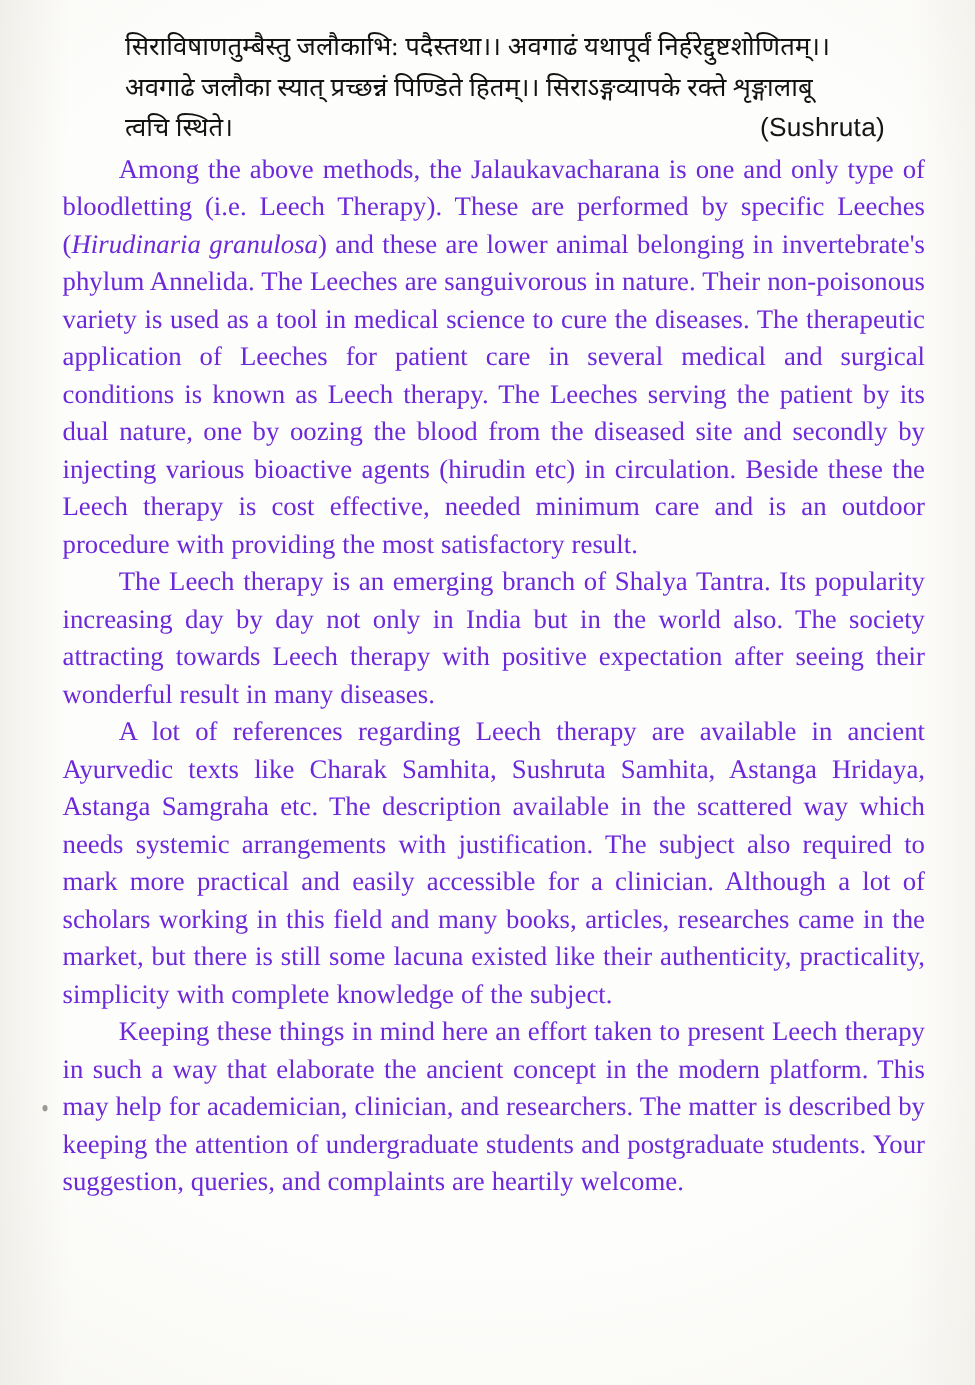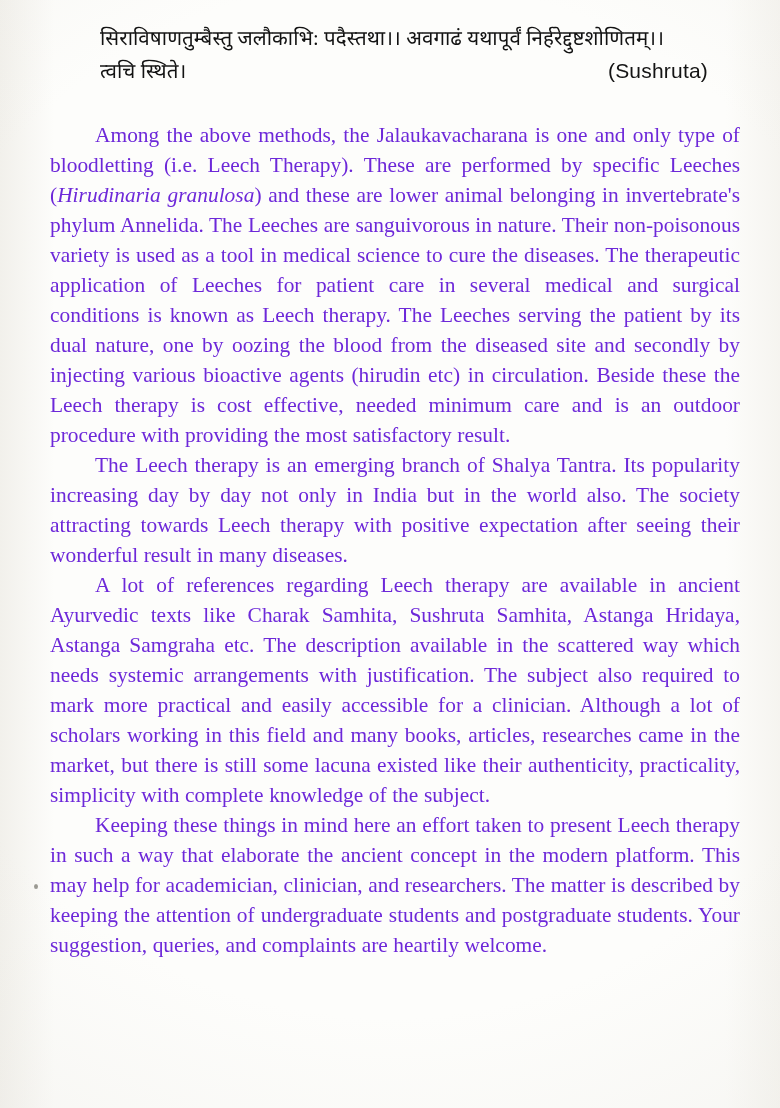--- a/index.html
+++ b/index.html
@@ -95,20 +95,21 @@
 </head>
 <body>
 
 <div id="page">
 
   <div id="paper-texture"></div>
   <div id="speck"></div>
 
   <div class="sanskrit-block">
     <span class="sanskrit-line">सिराविषाणतुम्बैस्तु जलौकाभि: पदैस्तथा।। अवगाढं यथापूर्वं निर्हरेद्दुष्टशोणितम्।।</span>
+    <span class="sanskrit-line">अवगाढे जलौका स्यात् प्रच्छन्नं पिण्डिते हितम्।। सिराऽङ्गव्यापके रक्ते शृङ्गालाबू</span>
     <span class="sanskrit-line with-attrib">
       <span>त्वचि स्थिते।</span>
       <span class="attribution">(Sushruta)</span>
     </span>
   </div>
 
   <div id="body-text">
     <p class="para"><span>Among the above methods, the Jalaukavacharana is one and only type of bloodletting (i.e. Leech Therapy). These are performed by specific Leeches (</span><span class="sci-name">Hirudinaria granulosa</span><span>) and these are lower animal belonging in invertebrate's phylum Annelida. The Leeches are sanguivorous in nature. Their non-poisonous variety is used as a tool in medical science to cure the diseases. The therapeutic application of Leeches for patient care in several medical and surgical conditions is known as Leech therapy. The Leeches serving the patient by its dual nature, one by oozing the blood from the diseased site and secondly by injecting various bioactive agents (hirudin etc) in circulation. Beside these the Leech therapy is cost effective, needed minimum care and is an outdoor procedure with providing the most satisfactory result.</span></p>
     <p class="para"><span>The Leech therapy is an emerging branch of Shalya Tantra. Its popularity increasing day by day not only in India but in the world also. The society attracting towards Leech therapy with positive expectation after seeing their wonderful result in many diseases.</span></p>
     <p class="para"><span>A lot of references regarding Leech therapy are available in ancient Ayurvedic texts like Charak Samhita, Sushruta Samhita, Astanga Hridaya, Astanga Samgraha etc. The description available in the scattered way which needs systemic arrangements with justification. The subject also required to mark more practical and easily accessible for a clinician. Although a lot of scholars working in this field and many books, articles, researches came in the market, but there is still some lacuna existed like their authenticity, practicality, simplicity with complete knowledge of the subject.</span></p>

